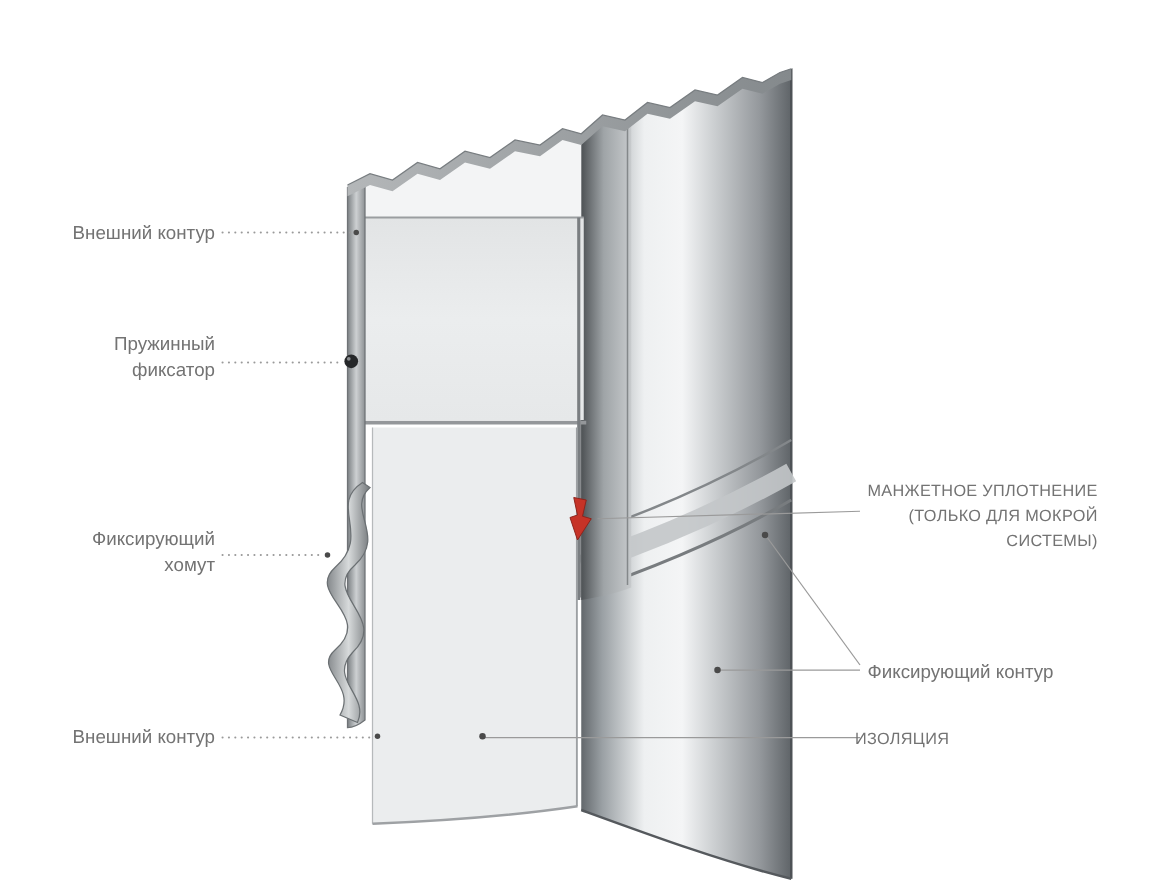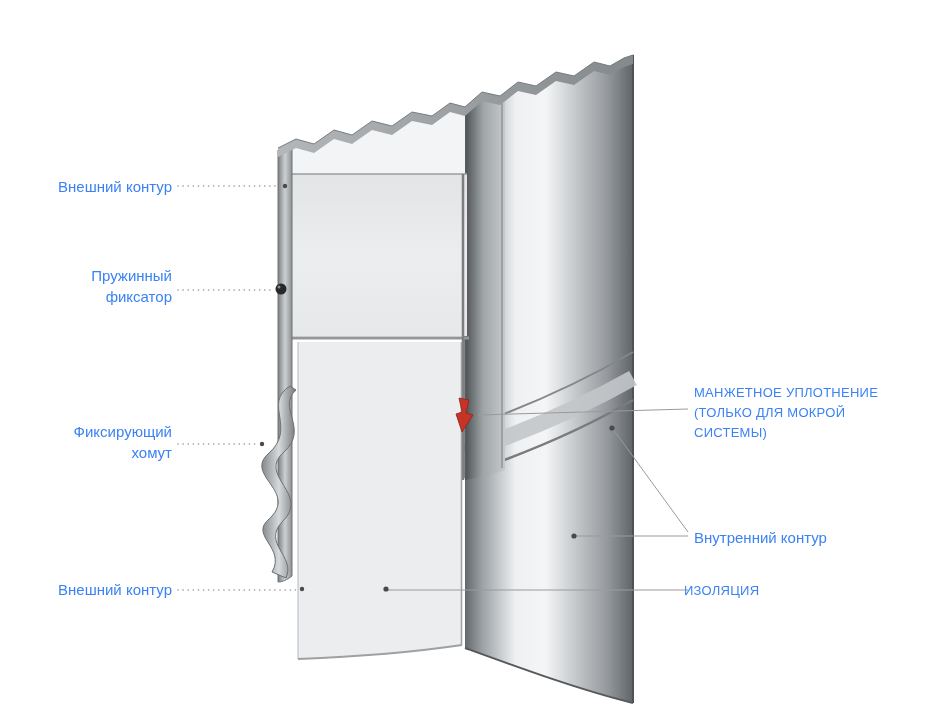--- a/index.html
+++ b/index.html
@@ -6,21 +6,21 @@
   .stage{
     position:relative;
     width:926px;height:716px;
     background:#ffffff;
     overflow:hidden;
     font-family:"Liberation Sans", sans-serif;
   }
   .stage svg{position:absolute;left:0;top:0;}
   .lbl{
     position:absolute;
-    color:#3b82f6;
+    color:#737373;
     white-space:pre-line;
     font-size:15px;
     line-height:1.42;
   }
   .lbl.left{text-align:right;}
   .lbl.caps{
     font-size:13px;
     line-height:1.55;
     letter-spacing:.02em;
   }
@@ -153,21 +153,21 @@
   <div class="lbl left" style="right:754px;top:176px;">Внешний контур</div>
 
   <div class="lbl left" style="right:754px;top:421px;">Фиксирующий
 хомут</div>
 
   <div class="lbl left" style="right:754px;top:265px;">Пружинный
 фиксатор</div>
 
   <div class="lbl left" style="right:754px;top:579px;">Внешний контур</div>
 
-  <div class="lbl caps" style="left:694px;top:383px;">МАНЖЕТНОЕ УПЛОТНЕНИЕ
+  <div class="lbl caps" style="left:694px;top:383px;text-align:right;">МАНЖЕТНОЕ УПЛОТНЕНИЕ
 (ТОЛЬКО ДЛЯ МОКРОЙ
 СИСТЕМЫ)</div>
 
-  <div class="lbl" style="left:694px;top:527px;">Внутренний контур</div>
+  <div class="lbl" style="left:694px;top:527px;">Фиксирующий контур</div>
 
   <div class="lbl caps" style="left:684px;top:581px;">ИЗОЛЯЦИЯ</div>
 
 </div>
 
 </body></html>

